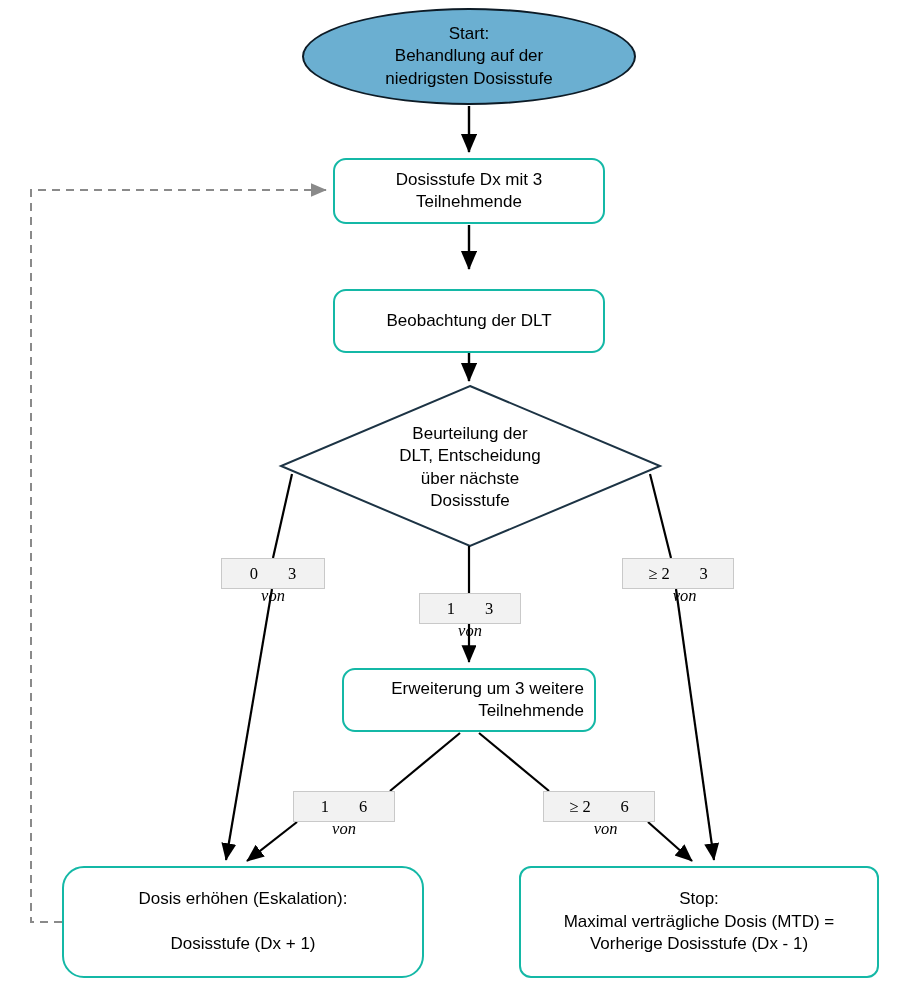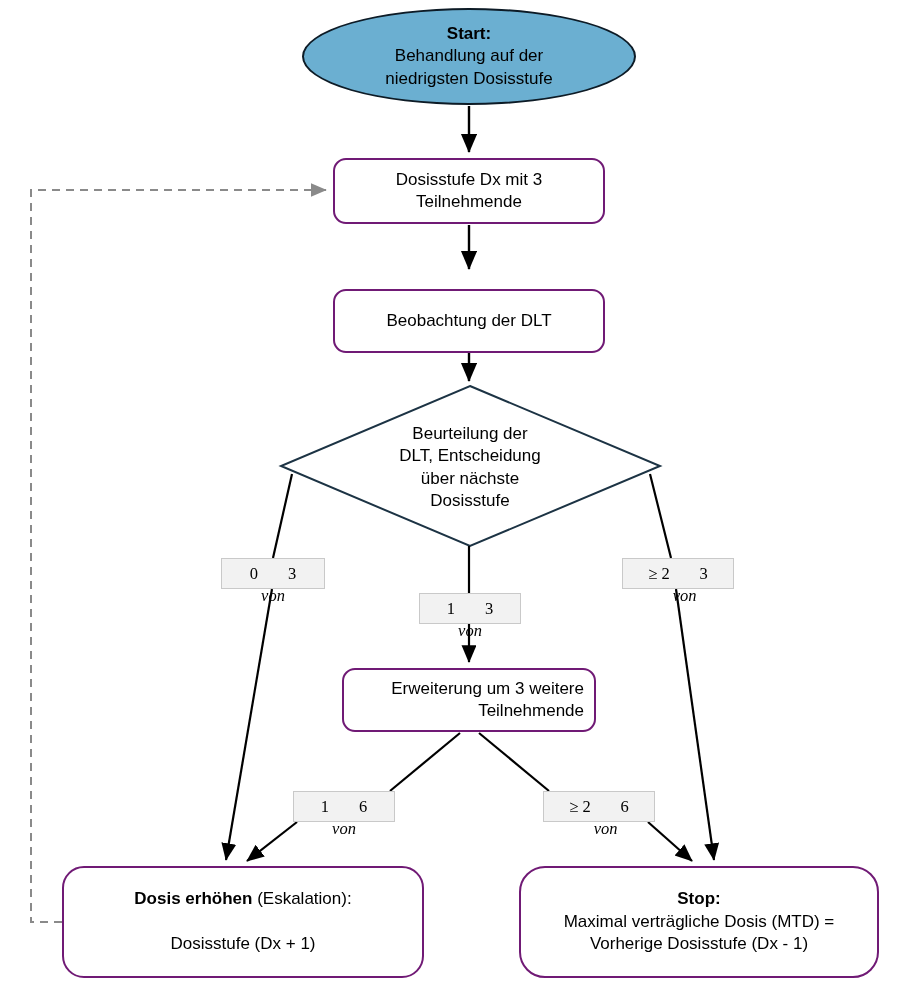--- a/index.html
+++ b/index.html
@@ -48,40 +48,40 @@
     height: 97px;
     background: #6BAFD1;
     border: 2.5px solid #0d1b26;
     border-radius: 50% / 50%;
     font-size: 17px;
   }
 
   
   .n-box {
     background: #ffffff;
-    border: 2px solid #701a75;
+    border: 2px solid #14b8a6;
     border-radius: 13px;
     font-size: 17px;
   }
   .n-dose {
     left: 333px; top: 158px; width: 272px; height: 66px;
   }
   .n-obs {
     left: 333px; top: 289px; width: 272px; height: 64px;
   }
   .n-expand {
     left: 342px; top: 668px; width: 254px; height: 64px; text-align: right;
   }
   .n-escalate {
     left: 62px; top: 866px; width: 362px; height: 112px;
     border-width: 2.5px; border-radius: 22px;
   }
   .n-stop {
     left: 519px; top: 866px; width: 360px; height: 112px;
-    border-width: 2.5px; border-radius: 26px;
+    border-width: 2.5px; border-radius: 12px;
   }
 
   
   .n-decision {
     left: 330px; top: 415px; width: 280px; height: 105px;
     font-size: 17px;
     background: transparent;
     border: none;
   }
 
@@ -101,21 +101,21 @@
     padding: 3px 9px;
   }
   .elabel i { font-style: italic; padding: 0 3px; margin-top: 44px; }
 
   .el-0von3   { left: 221px; top: 558px; width: 104px; height: 31px; }
   .el-1von3   { left: 419px; top: 593px; width: 102px; height: 31px; }
   .el-ge2von3 { left: 622px; top: 558px; width: 112px; height: 31px; }
   .el-1von6   { left: 293px; top: 791px; width: 102px; height: 31px; }
   .el-ge2von6 { left: 543px; top: 791px; width: 112px; height: 31px; }
 
-  b { font-weight: 700; }
+  b { font-weight: 400; }
 </style>
 </head>
 <body>
 
 <div id="canvas">
 
   <svg id="edges" viewBox="0 0 908 1000">
     <defs>
       <marker id="arrowBlack" markerWidth="10" markerHeight="10" refX="7.6" refY="3.4" orient="auto" markerUnits="strokeWidth">
         <path d="M0,0 L8,3.4 L0,6.8 z" fill="#000000"></path>

